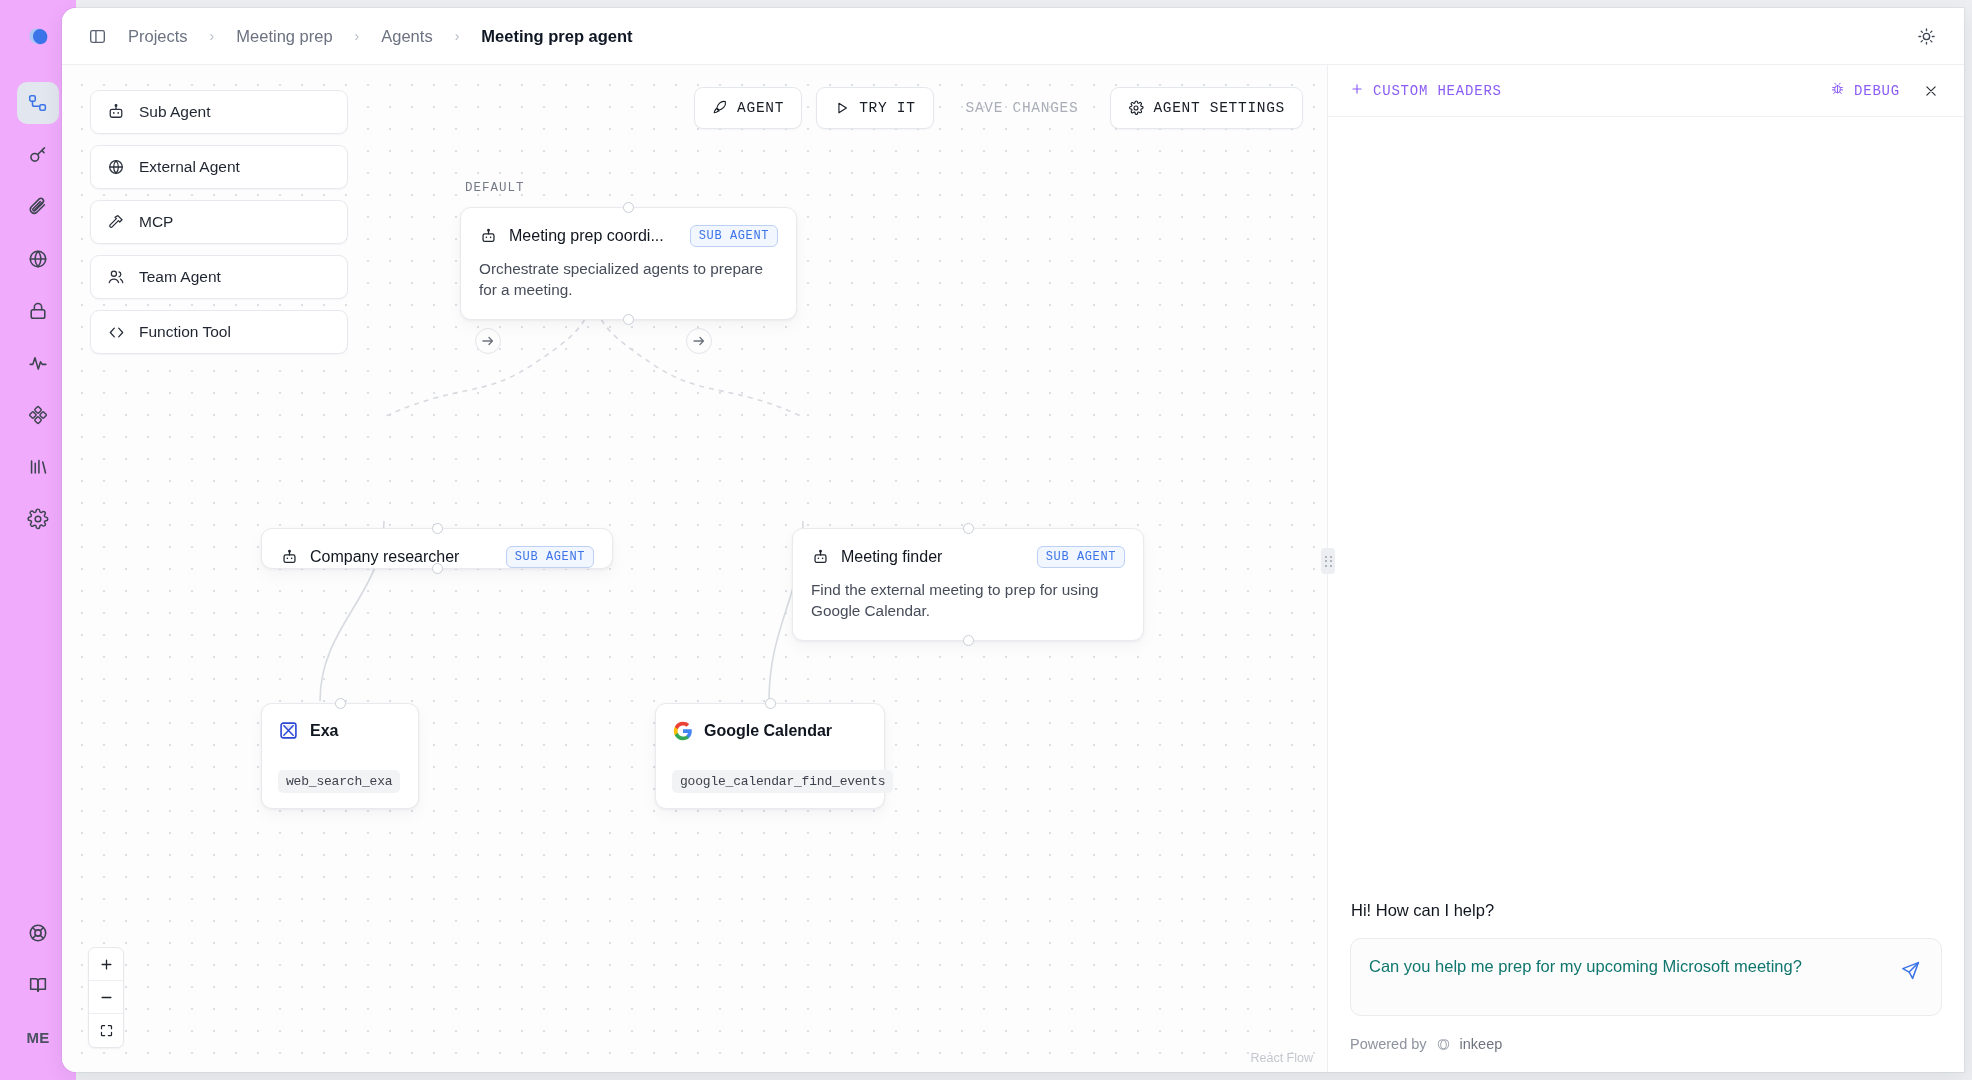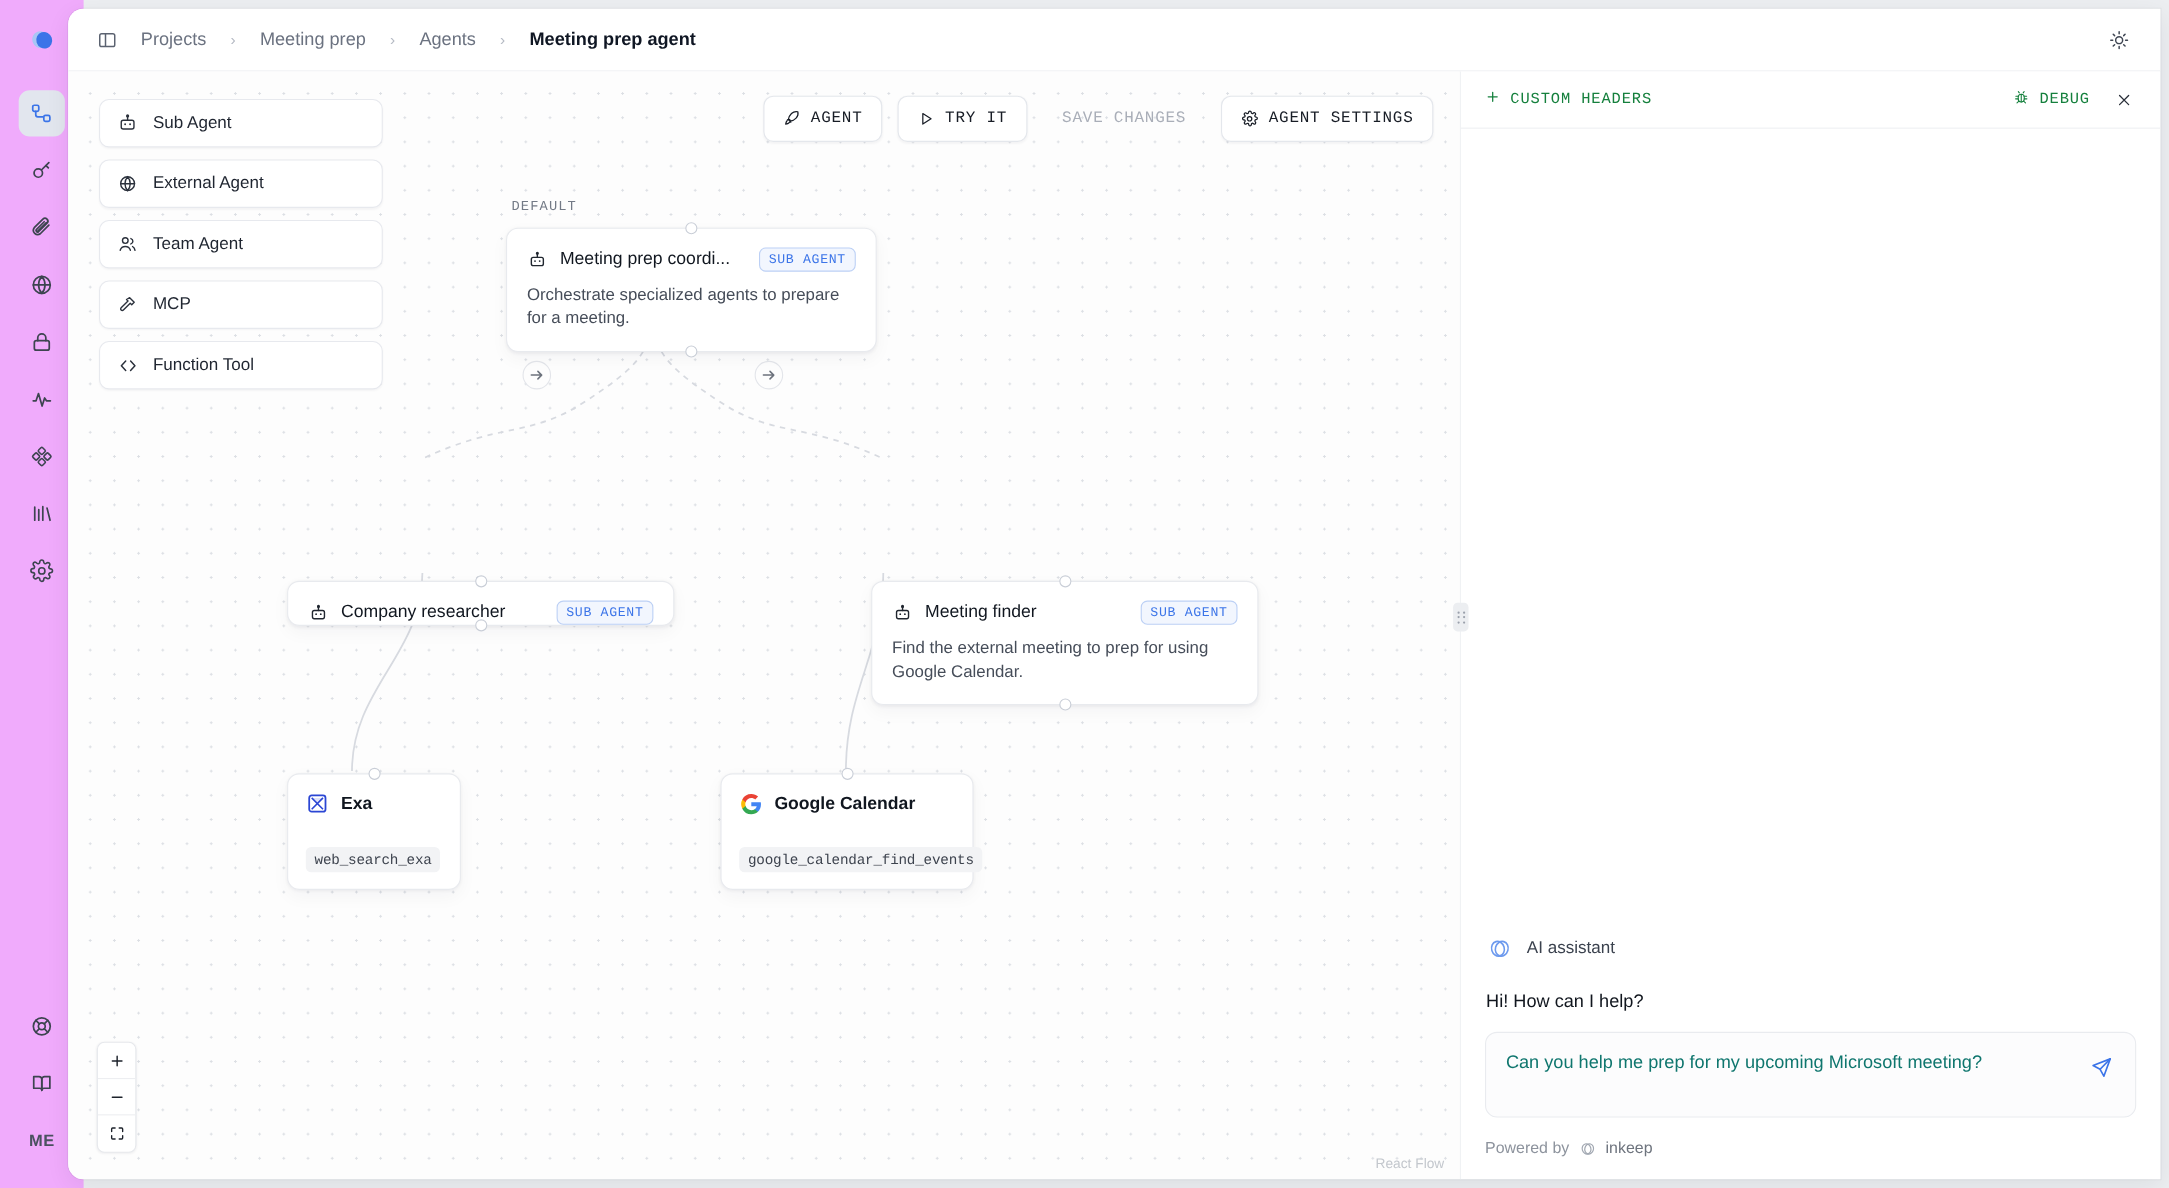--- a/index.html
+++ b/index.html
@@ -328,21 +328,21 @@
     display: flex; align-items: center;
     padding: 0 20px 0 22px;
     border-bottom: 1px solid #eef0f3;
     flex: 0 0 auto;
   }
   .rp-btn {
     display: flex; align-items: center; gap: 9px;
     font-family: "Liberation Mono", monospace;
     font-size: 14px;
     letter-spacing: 0.8px;
-    color: #15803d;
+    color: #8b5cf6;
     cursor: pointer;
   }
   .rp-spacer { flex: 1 1 auto; }
   .rp-close {
     width: 26px; height: 26px;
     display:flex; align-items:center; justify-content:center;
     color: #2a303a; cursor: pointer; margin-left: 18px;
   }
 
   .chat-body {
@@ -571,36 +571,36 @@
                 <circle cx="12" cy="12" r="8.4"></circle>
                 <path d="M3.6 12h16.8M12 3.6c2.1 2.4 3.2 5.3 3.2 8.4s-1.1 6-3.2 8.4c-2.1-2.4-3.2-5.3-3.2-8.4S9.9 6 12 3.6z"></path>
               </svg>
             </span>
             <span class="pi-label">External Agent</span>
           </div>
 
           <div class="palette-item">
             <span class="pi-icon">
               <svg width="18" height="18" viewBox="0 0 24 24" fill="none" stroke="currentColor" stroke-width="1.7" stroke-linecap="round" stroke-linejoin="round">
+                <path d="M14.5 3.5 20 9l-3 3-1.8-1.8-8.3 8.3a1.9 1.9 0 1 1-2.7-2.7l8.3-8.3L10.7 5.7z"></path>
+              </svg>
+            </span>
+            <span class="pi-label">MCP</span>
+          </div>
+
+          <div class="palette-item">
+            <span class="pi-icon">
+              <svg width="18" height="18" viewBox="0 0 24 24" fill="none" stroke="currentColor" stroke-width="1.7" stroke-linecap="round" stroke-linejoin="round">
                 <circle cx="9.2" cy="7.6" r="3.4"></circle>
                 <path d="M3 19.4a6.5 6.5 0 0 1 12.4 0"></path>
                 <path d="M16 5.2a3.4 3.4 0 0 1 0 6.5"></path>
                 <path d="M18 14.8a6.3 6.3 0 0 1 3 4.6"></path>
               </svg>
             </span>
             <span class="pi-label">Team Agent</span>
-          </div>
-
-          <div class="palette-item">
-            <span class="pi-icon">
-              <svg width="18" height="18" viewBox="0 0 24 24" fill="none" stroke="currentColor" stroke-width="1.7" stroke-linecap="round" stroke-linejoin="round">
-                <path d="M14.5 3.5 20 9l-3 3-1.8-1.8-8.3 8.3a1.9 1.9 0 1 1-2.7-2.7l8.3-8.3L10.7 5.7z"></path>
-              </svg>
-            </span>
-            <span class="pi-label">MCP</span>
           </div>
 
           <div class="palette-item">
             <span class="pi-icon">
               <svg width="19" height="19" viewBox="0 0 24 24" fill="none" stroke="currentColor" stroke-width="1.7" stroke-linecap="round" stroke-linejoin="round">
                 <path d="M9.2 6.5 4.2 12l5 5.5M14.8 6.5l5 5.5-5 5.5"></path>
               </svg>
             </span>
             <span class="pi-label">Function Tool</span>
           </div>
@@ -790,29 +790,20 @@
 
           <div class="rp-close">
             <svg width="16" height="16" viewBox="0 0 24 24" fill="none" stroke="currentColor" stroke-width="1.8" stroke-linecap="round">
               <path d="M5.8 5.8l12.4 12.4M18.2 5.8L5.8 18.2"></path>
             </svg>
           </div>
         </div>
 
         <div class="chat-body">
           <div class="msg-assistant">
-            <div class="msg-who">
-              <span class="msg-avatar">
-                <svg width="25" height="25" viewBox="0 0 26 26">
-                  <ellipse cx="11.2" cy="13" rx="6" ry="7" fill="none" stroke="#6d9aee" stroke-width="1.5" transform="rotate(-16 11.2 13)"></ellipse>
-                  <ellipse cx="14.8" cy="13" rx="6" ry="7" fill="none" stroke="#6d9aee" stroke-width="1.5" transform="rotate(16 14.8 13)"></ellipse>
-                </svg>
-              </span>
-              <span class="msg-who-name">AI assistant</span>
-            </div>
             <div class="msg-text">Hi! How can I help?</div>
           </div>
         </div>
 
         <div class="composer">
           <div class="composer-text" contenteditable="true" style="">Can you help me prep for my upcoming Microsoft meeting?</div>
           <div class="send-btn">
             <svg width="21" height="21" viewBox="0 0 24 24" fill="none" stroke="currentColor" stroke-width="1.7" stroke-linecap="round" stroke-linejoin="round">
               <path d="M21 3 10.5 13.8"></path>
               <path d="M21 3 14.4 21l-3.9-7.2L3.2 9.9z"></path>

